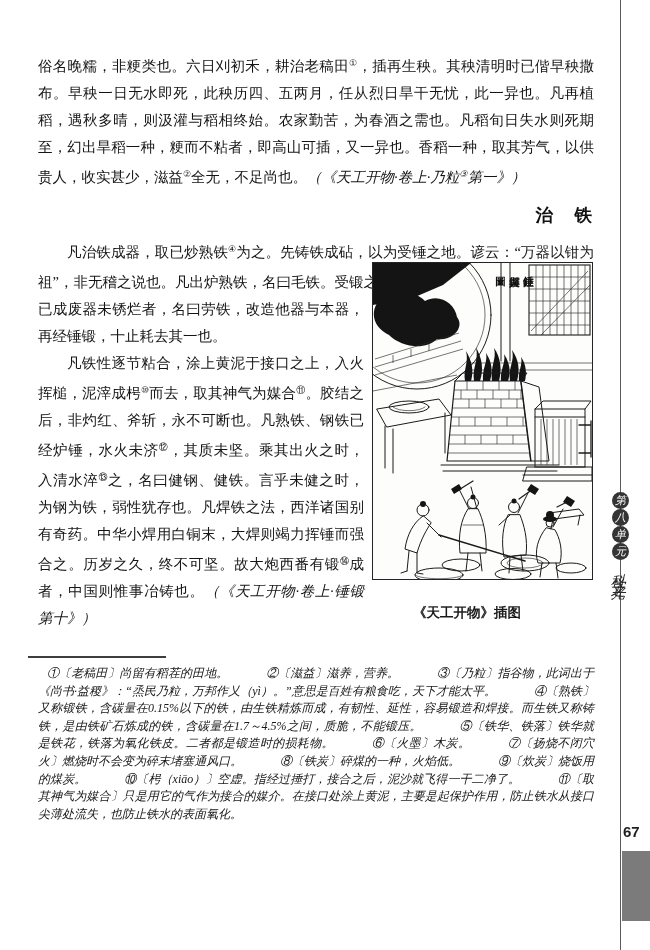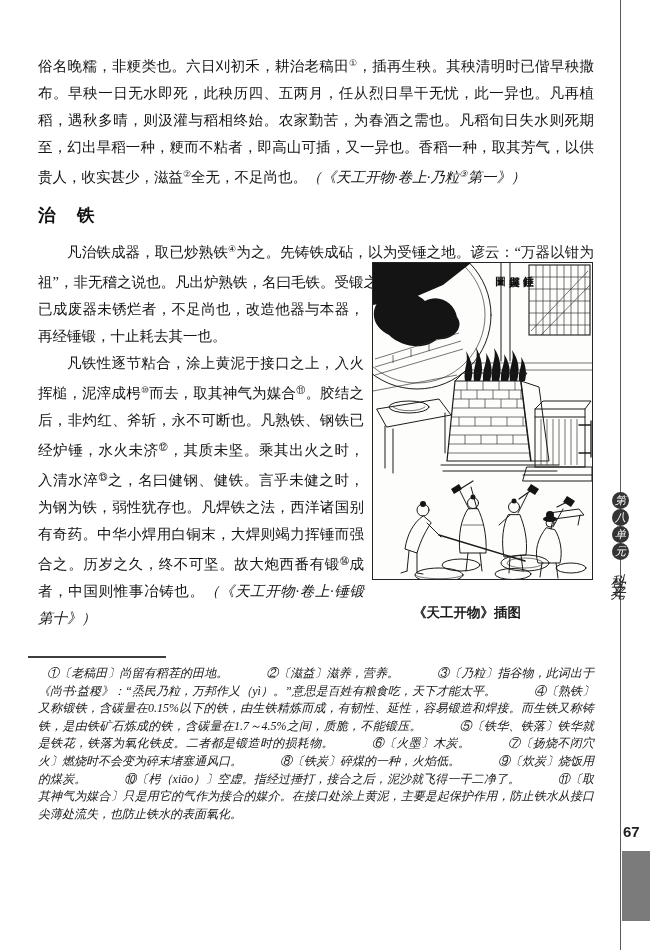--- a/index.html
+++ b/index.html
@@ -13,21 +13,21 @@
     position:absolute;left:38px;top:50px;width:556px;
   }
   .body-p{
     margin:0;font-size:14.5px;line-height:27px;text-align:justify;
     text-justify:inter-ideograph;color:#141414;
   }
   .indent{text-indent:2em;}
   .narrow{width:326px;}
   .kai{font-style:italic;}
   .section-title{
-    margin:12px 0 9px 0;text-align:left;font-size:17.5px;font-weight:bold;
+    margin:12px 0 9px 0;text-align:right;font-size:17.5px;font-weight:bold;
     letter-spacing:2px;color:#111;
   }
   sup.circ{font-size:9px;vertical-align:5px;}
   
   .figure{
     position:absolute;left:334px;top:212px;width:190px;
   }
   .plate{
     position:relative;width:219px;height:316px;border:1.4px solid #242424;
     background:#fdfdfb;
@@ -82,21 +82,21 @@
 <body>
 
 <div class="content">
 
   <p class="body-p sup-circled"><span>俗名晚糯，非粳类也。六日刈初禾，耕治老稿田<sup class="circ">①</sup>，插再生秧。其秧清明时已偕早秧撒布。早秧一日无水即死，此秧历四、五两月，任从烈日旱干无忧，此一异也。凡再植稻，遇秋多晴，则汲灌与稻相终始。农家勤苦，为春酒之需也。凡稻旬日失水则死期至，幻出旱稻一种，粳而不粘者，即高山可插，又一异也。香稻一种，取其芳气，以供贵人，收实甚少，滋益<sup class="circ">②</sup>全无，不足尚也。</span><span class="kai">（《天工开物·卷上·乃粒<sup class="circ">③</sup>第一》）</span></p>
 
   <h2 class="section-title">治　铁</h2>
 
   <p class="body-p indent sup-circled">凡治铁成器，取已炒熟铁<sup class="circ">④</sup>为之。先铸铁成砧，以为受锤之地。谚云：“万器以钳为祖”，非无稽之说也。凡出炉熟铁，名曰毛铁。受锻之时，十耗其三为铁华、铁落<sup class="circ">⑤</sup>。若</p>
 
-  <p class="body-p narrow sup-circled">已成废器未锈烂者，不足尚也，改造他器与本器，再经锤锻，十止耗去其一也。</p>
+  <p class="body-p narrow sup-circled">已成废器未锈烂者，名曰劳铁，改造他器与本器，再经锤锻，十止耗去其一也。</p>
 
 
   <p class="body-p narrow indent sup-circled"><span>凡铁性逐节粘合，涂上黄泥于接口之上，入火挥槌，泥滓成枵<sup class="circ">⑩</sup>而去，取其神气为媒合<sup class="circ">⑪</sup>。胶结之后，非灼红、斧斩，永不可断也。凡熟铁、钢铁已经炉锤，水火未济<sup class="circ">⑫</sup>，其质未坚。乘其出火之时，入清水淬<sup class="circ">⑬</sup>之，名曰健钢、健铁。言乎未健之时，为钢为铁，弱性犹存也。凡焊铁之法，西洋诸国别有奇药。中华小焊用白铜末，大焊则竭力挥锤而强合之。历岁之久，终不可坚。故大炮西番有锻<sup class="circ">⑭</sup>成者，中国则惟事冶铸也。</span><span class="kai">（《天工开物·卷上·锤锻第十》）</span></p>
 
   <hr class="fn-rule">
 
   <p class="footnotes">
     <span class="fn">①〔老稿田〕尚留有稻茬的田地。</span><span class="fn">②〔滋益〕滋养，营养。</span><span class="fn">③〔乃粒〕指谷物，此词出于《尚书·益稷》：“烝民乃粒，万邦作乂（yì）。”意思是百姓有粮食吃，天下才能太平。</span><span class="fn">④〔熟铁〕又称锻铁，含碳量在0.15%以下的铁，由生铁精炼而成，有韧性、延性，容易锻造和焊接。而生铁又称铸铁，是由铁矿石炼成的铁，含碳量在1.7～4.5%之间，质脆，不能锻压。</span><span class="fn">⑤〔铁华、铁落〕铁华就是铁花，铁落为氧化铁皮。二者都是锻造时的损耗物。</span><span class="fn">⑥〔火墨〕木炭。</span><span class="fn">⑦〔扬烧不闭穴火〕燃烧时不会变为碎末堵塞通风口。</span><span class="fn">⑧〔铁炭〕碎煤的一种，火焰低。</span><span class="fn">⑨〔炊炭〕烧饭用的煤炭。</span><span class="fn">⑩〔枵（xiāo）〕空虚。指经过捶打，接合之后，泥沙就飞得一干二净了。</span><span class="fn">⑪〔取其神气为媒合〕只是用它的气作为接合的媒介。在接口处涂上黄泥，主要是起保护作用，防止铁水从接口尖薄处流失，也防止铁水的表面氧化。</span>
   </p>
 

